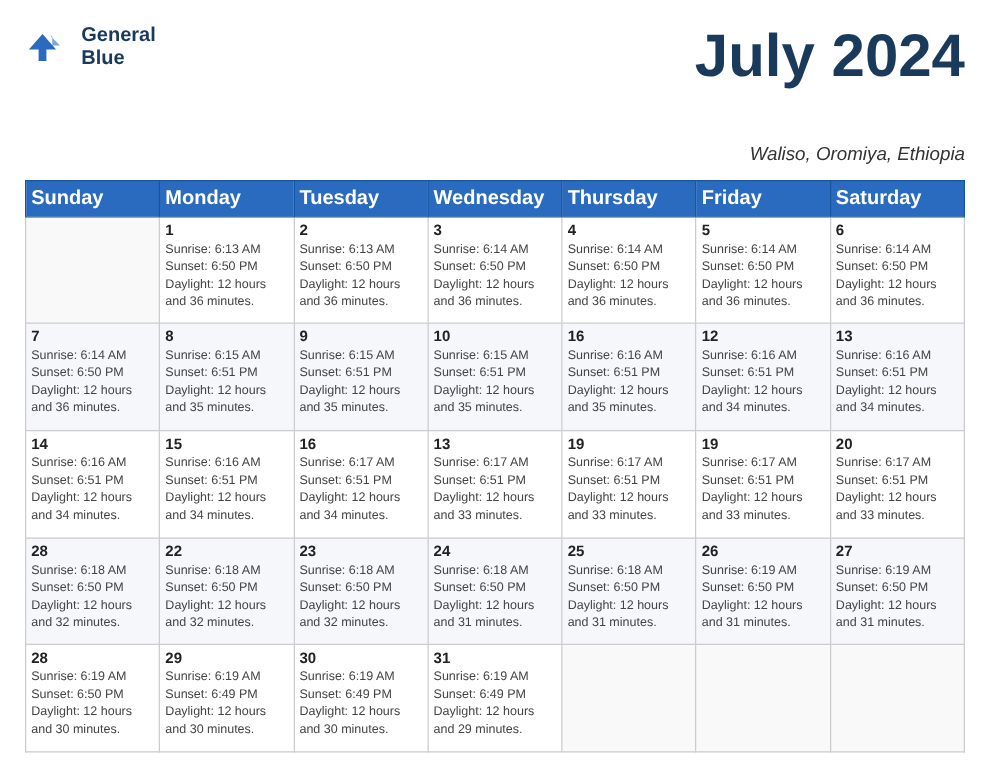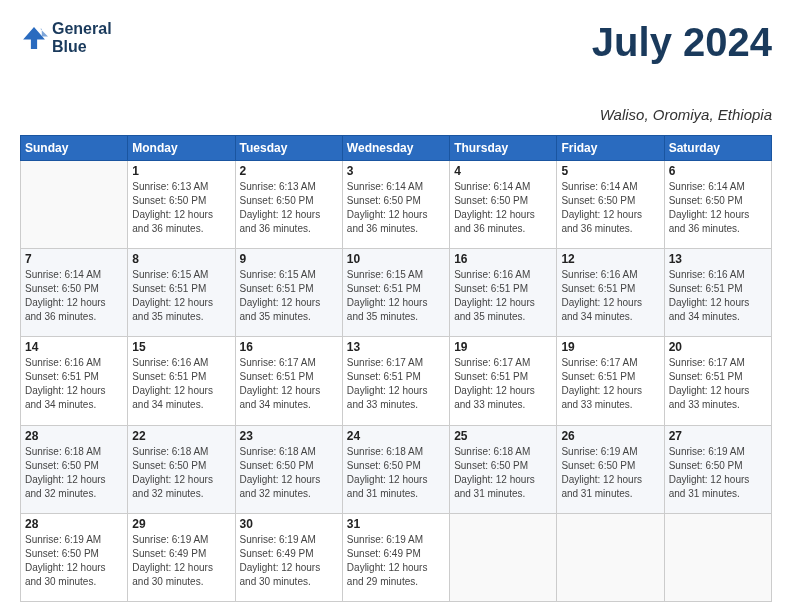--- a/index.html
+++ b/index.html
@@ -19,58 +19,58 @@
     }
     .header {
       display: flex;
       justify-content: space-between;
       align-items: flex-start;
       margin-bottom: 12px;
     }
     .logo {
       display: flex;
       align-items: center;
-      gap: 4px;
+      gap: 17px;
     }
     .logo-text {
       font-size: 16px;
       font-weight: bold;
       color: #1a3a5c;
       line-height: 1.1;
     }
     .logo-icon {
       width: 28px;
       height: 28px;
     }
     .title-block {
       text-align: right;
     }
     .month-year {
-      font-size: 40px;
+      font-size: 48px;
       font-weight: bold;
       color: #1a3a5c;
       line-height: 1.1;
     }
     .location {
       font-size: 15px;
       color: #333;
       font-style: italic;
       margin-top: 42px;
     }
     .calendar {
       flex: 1;
       border: 1px solid #ccc;
       border-collapse: collapse;
       width: 100%;
       table-layout: fixed;
     }
     .calendar th {
       background: #2a6bbf;
       color: #fff;
-      font-size: 12px;
+      font-size: 16px;
       font-weight: bold;
       padding: 5px 4px;
       text-align: left;
       border: 1px solid #1a55a0;
     }
     .calendar td {
       border: 1px solid #ccc;
       vertical-align: top;
       padding: 3px 4px;
       font-size: 10px;

